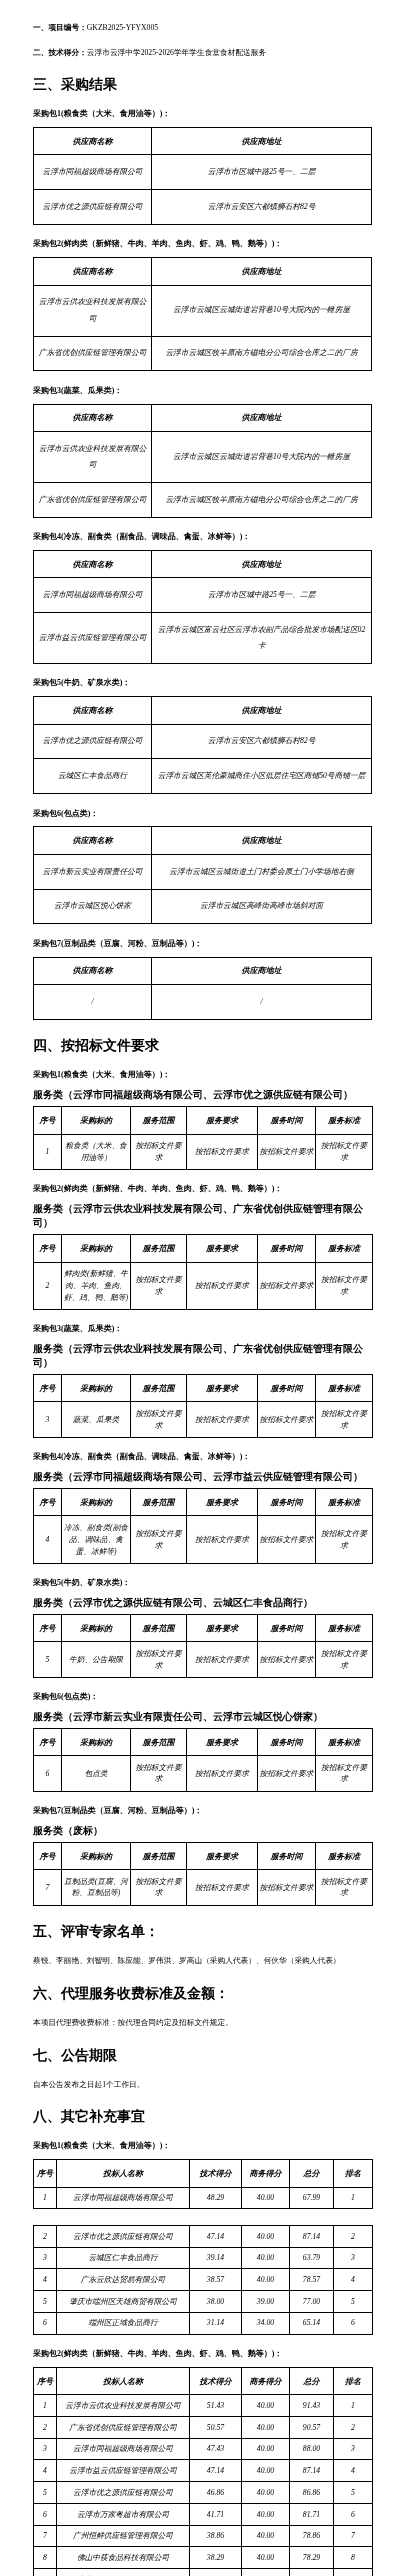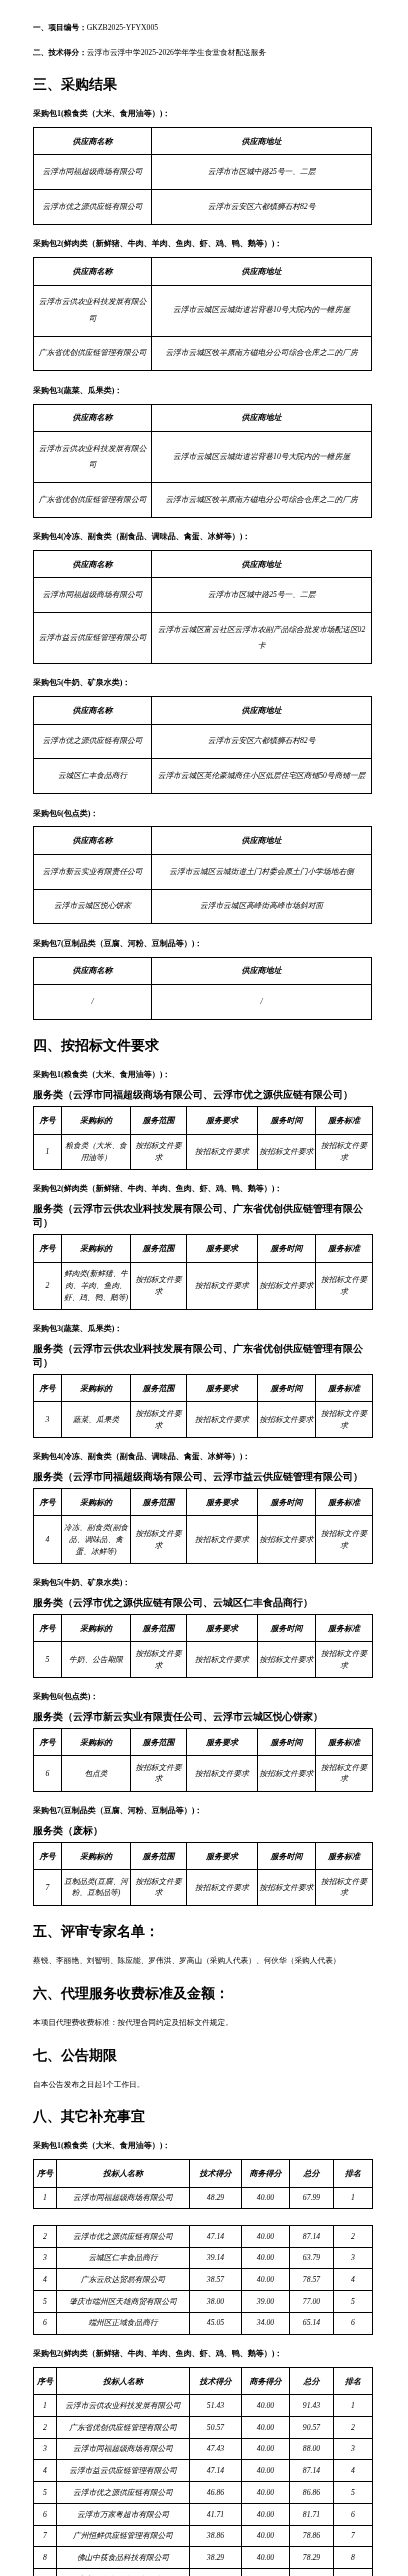--- a/index.html
+++ b/index.html
@@ -551,21 +551,21 @@
               <td>5</td>
               <td>肇庆市端州区天雄商贸有限公司</td>
               <td>38.00</td>
               <td>39.00</td>
               <td>77.00</td>
               <td>5</td>
             </tr>
             <tr>
               <td>6</td>
               <td>端州区正域食品商行</td>
-              <td>45.05</td>
+              <td>31.14</td>
               <td>34.00</td>
               <td>65.14</td>
               <td>6</td>
             </tr>
           </tbody>
         </table>
       </div>
       <div class="pkg-block">
         <p class="pkg-title">采购包2(鲜肉类（新鲜猪、牛肉、羊肉、鱼肉、虾、鸡、鸭、鹅等）)：</p>
         <table class="score-table">

